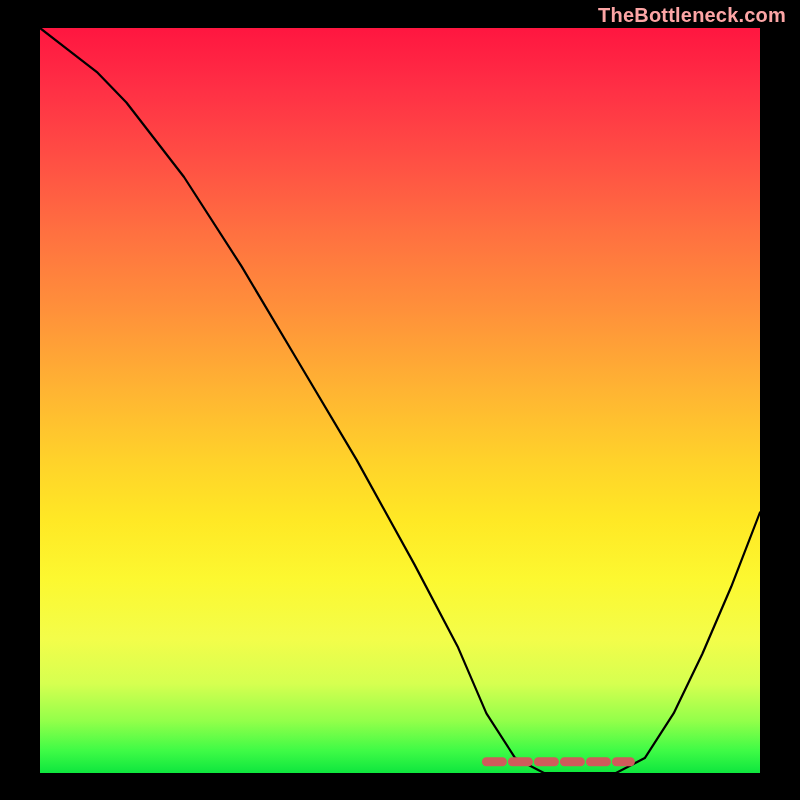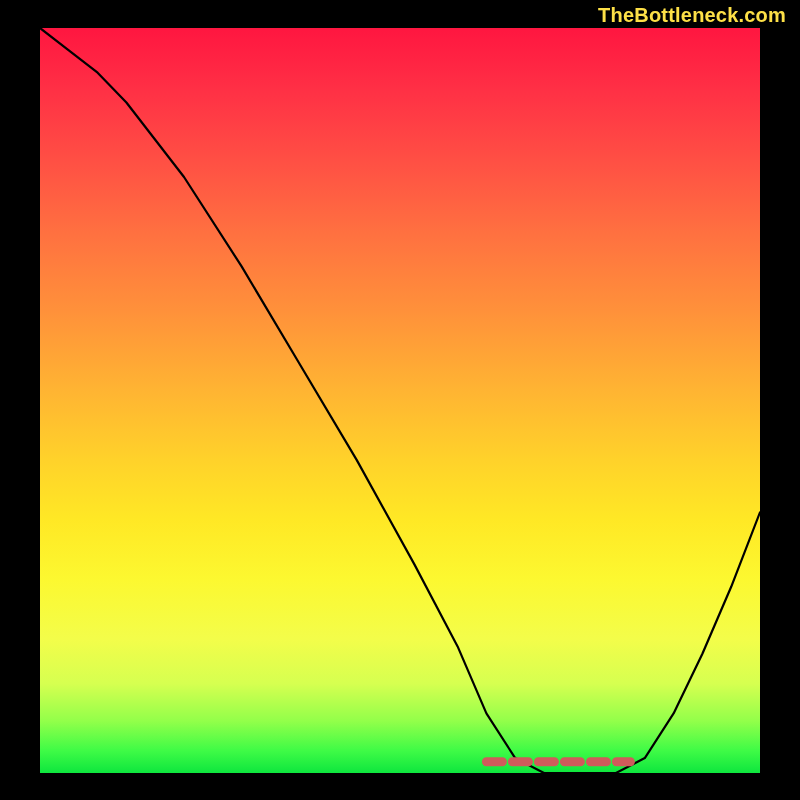--- a/index.html
+++ b/index.html
@@ -16,21 +16,21 @@
     left: 0;
     top: 0;
     width: 800px;
     height: 800px;
     background: #000;
   }
   .watermark {
     position: absolute;
     top: 4px;
     right: 14px;
-    color: #fde047;
+    color: #fca5a5;
     font-size: 20px;
     font-weight: 600;
     letter-spacing: 0.2px;
   }
   .plot-area {
     position: absolute;
     left: 40px;
     top: 28px;
     width: 720px;
     height: 745px;

